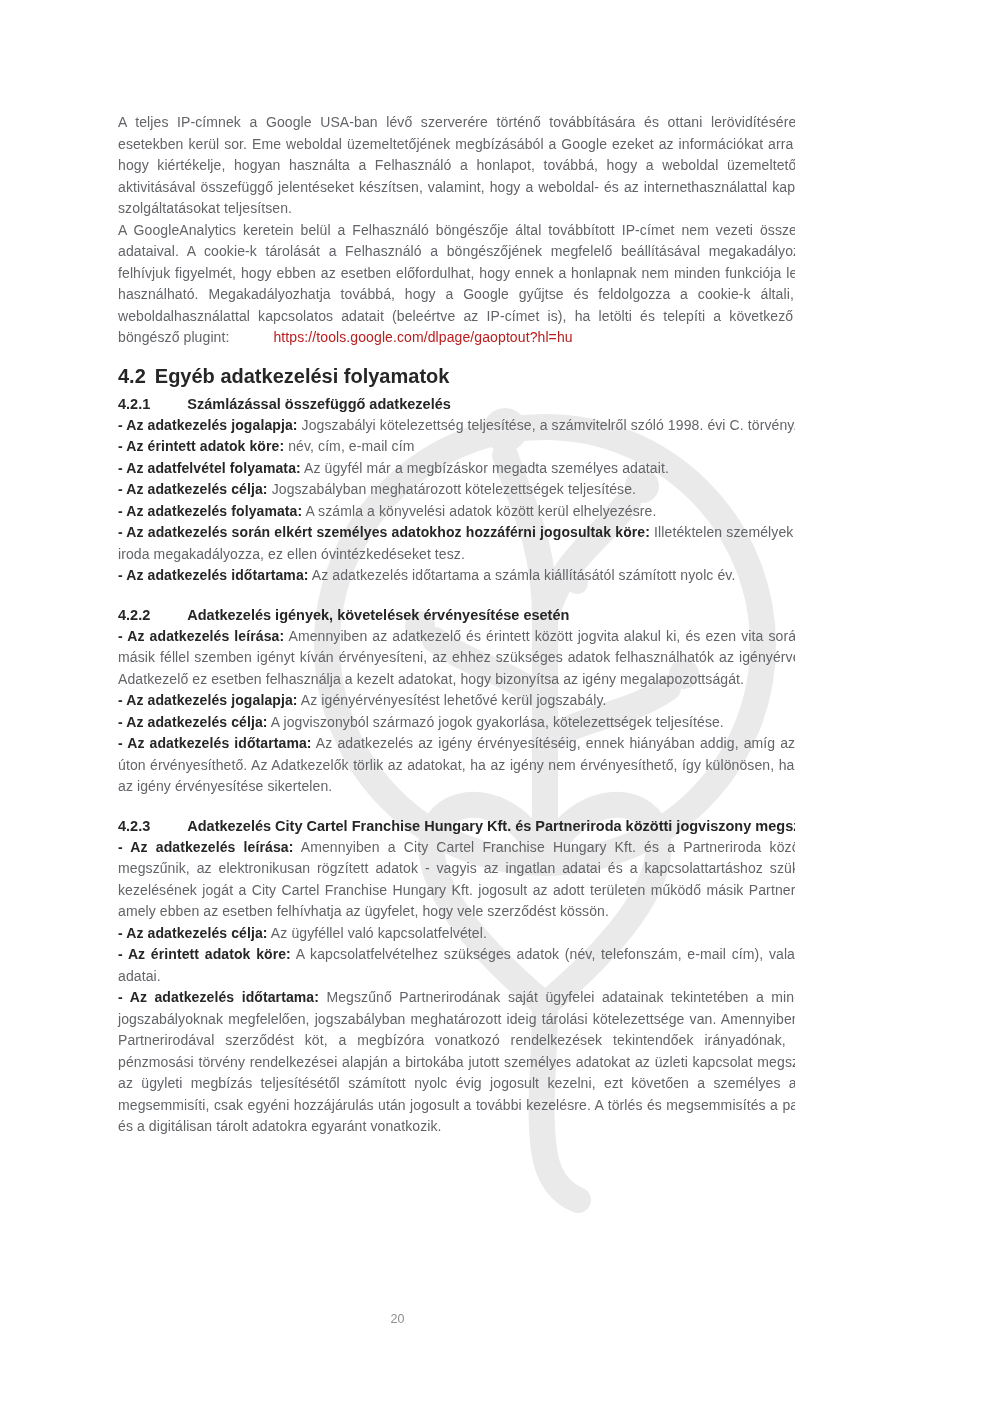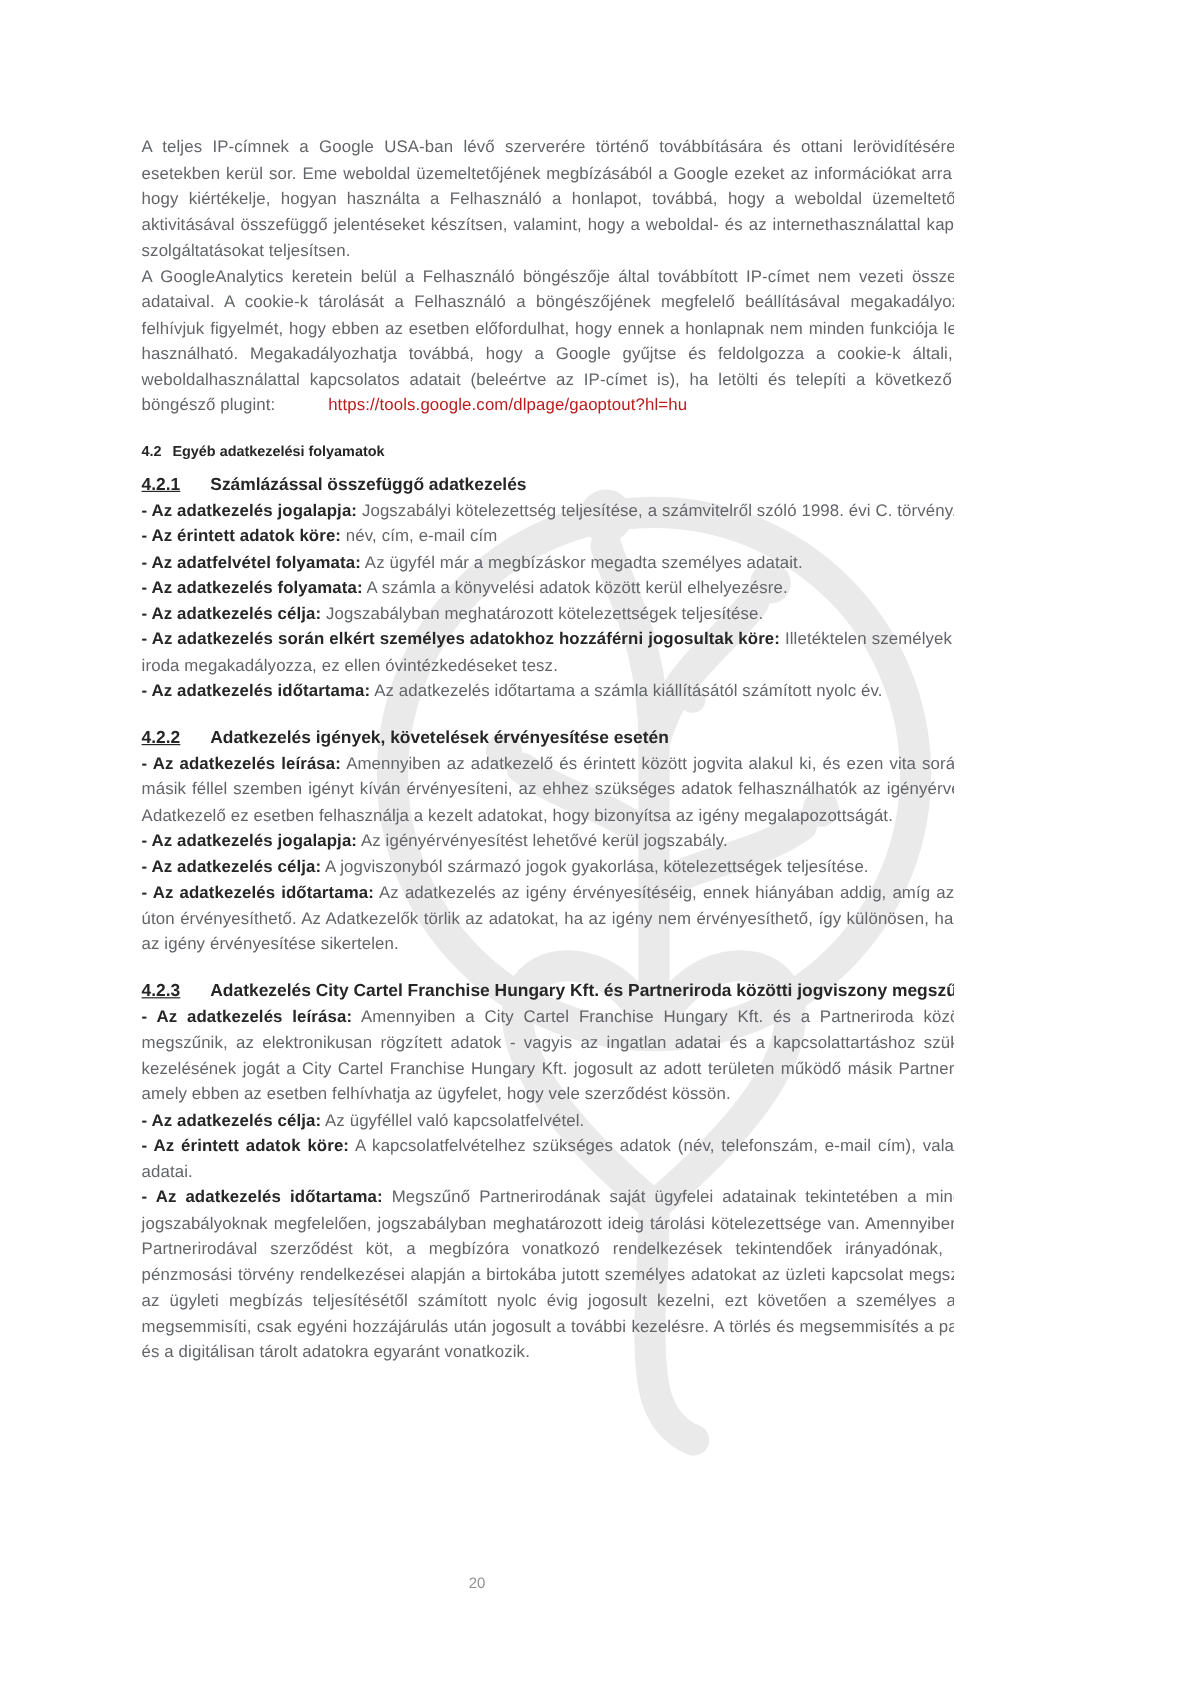--- a/index.html
+++ b/index.html
@@ -20,34 +20,34 @@
   p.body {
     margin:0;
     font-size:14px;
     line-height:21.5px;
     color:#626468;
     text-align:justify;
     letter-spacing:0.1px;
   }
   h2.sec-heading {
     margin:15px 0 4px 0;
-    font-size:12px;
+    font-size:20px;
     line-height:25px;
     color:#262626;
     font-weight:700;
   }
   h2.sec-heading .num { margin-right:9px; }
   h3.sub-heading {
     margin:0;
     font-size:14.5px;
     line-height:22px;
     color:#262626;
     font-weight:700;
   }
-  h3.sub-heading .num { margin-right:25px;text-decoration:underline; }
+  h3.sub-heading .num { margin-right:37px; }
   h3.justified { text-align:justify; }
   section.gap { margin-top:17px; }
   .item .label { font-weight:700; color:#262626; }
   .link { color:#b91c1c;margin-left:40px; }
   .page-number {
     position:absolute; top:1312px; left:0; width:100%;
     text-align:center;
     font-size:12.5px;
     color:#8d8f92;
     z-index:1;
@@ -85,22 +85,22 @@
     <p class="body"><span>A GoogleAnalytics keretein belül a Felhasználó böngészője által továbbított IP-címet nem vezeti össze a Google más adataival. A cookie-k tárolását a Felhasználó a böngészőjének megfelelő beállításával megakadályozhatja, azonban felhívjuk figyelmét, hogy ebben az esetben előfordulhat, hogy ennek a honlapnak nem minden funkciója lesz teljes körűen használható. Megakadályozhatja továbbá, hogy a Google gyűjtse és feldolgozza a cookie-k általi, a Felhasználó weboldalhasználattal kapcsolatos adatait (beleértve az IP-címet is), ha letölti és telepíti a következő linken elérhető böngésző plugint:</span> <span class="link">https://tools.google.com/dlpage/gaoptout?hl=hu</span></p>
 
     <h2 class="sec-heading"><span class="num">4.2</span><span>Egyéb adatkezelési folyamatok</span></h2>
 
     <section>
       <h3 class="sub-heading"><span class="num">4.2.1</span><span>Számlázással összefüggő adatkezelés</span></h3>
 
       <p class="body item"><span class="label">- Az adatkezelés jogalapja:</span> <span>Jogszabályi kötelezettség teljesítése, a számvitelről szóló 1998. évi C. törvény.</span></p>
       <p class="body item"><span class="label">- Az érintett adatok köre:</span> <span>név, cím, e-mail cím</span></p>
       <p class="body item"><span class="label">- Az adatfelvétel folyamata:</span> <span>Az ügyfél már a megbízáskor megadta személyes adatait.</span></p>
+      <p class="body item"><span class="label">- Az adatkezelés célja:</span> <span>Jogszabályban meghatározott kötelezettségek teljesítése.</span></p>
       <p class="body item"><span class="label">- Az adatkezelés folyamata:</span> <span>A számla a könyvelési adatok között kerül elhelyezésre.</span></p>
-      <p class="body item"><span class="label">- Az adatkezelés célja:</span> <span>Jogszabályban meghatározott kötelezettségek teljesítése.</span></p>
       <p class="body item"><span class="label">- Az adatkezelés során elkért személyes adatokhoz hozzáférni jogosultak köre:</span> <span>Illetéktelen személyek hozzáférését az iroda megakadályozza, ez ellen óvintézkedéseket tesz.</span></p>
       <p class="body item"><span class="label">- Az adatkezelés időtartama:</span> <span>Az adatkezelés időtartama a számla kiállításától számított nyolc év.</span></p>
     </section>
 
     <section class="gap">
       <h3 class="sub-heading"><span class="num">4.2.2</span><span>Adatkezelés igények, követelések érvényesítése esetén</span></h3>
 
       <p class="body item"><span class="label">- Az adatkezelés leírása:</span> <span>Amennyiben az adatkezelő és érintett között jogvita alakul ki, és ezen vita során valamely fél a másik féllel szemben igényt kíván érvényesíteni, az ehhez szükséges adatok felhasználhatók az igényérvényesítés során. Adatkezelő ez esetben felhasználja a kezelt adatokat, hogy bizonyítsa az igény megalapozottságát.</span></p>
       <p class="body item"><span class="label">- Az adatkezelés jogalapja:</span> <span>Az igényérvényesítést lehetővé kerül jogszabály.</span></p>
       <p class="body item"><span class="label">- Az adatkezelés célja:</span> <span>A jogviszonyból származó jogok gyakorlása, kötelezettségek teljesítése.</span></p>

